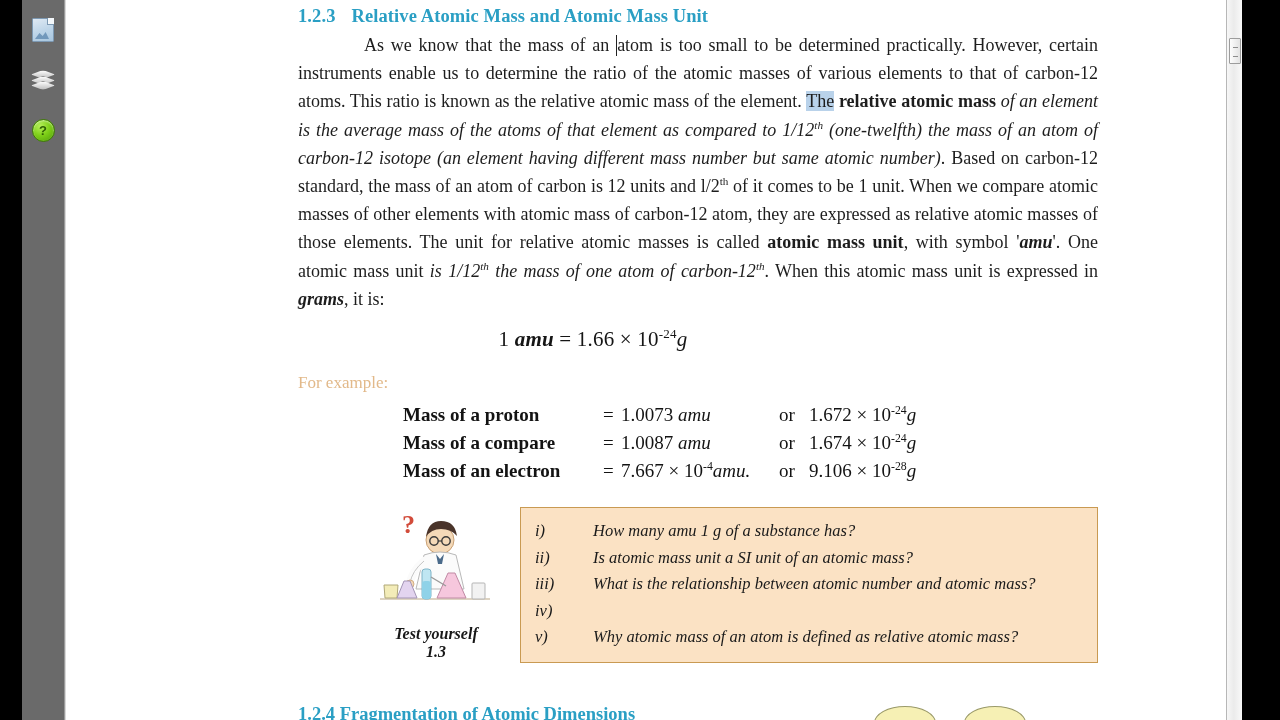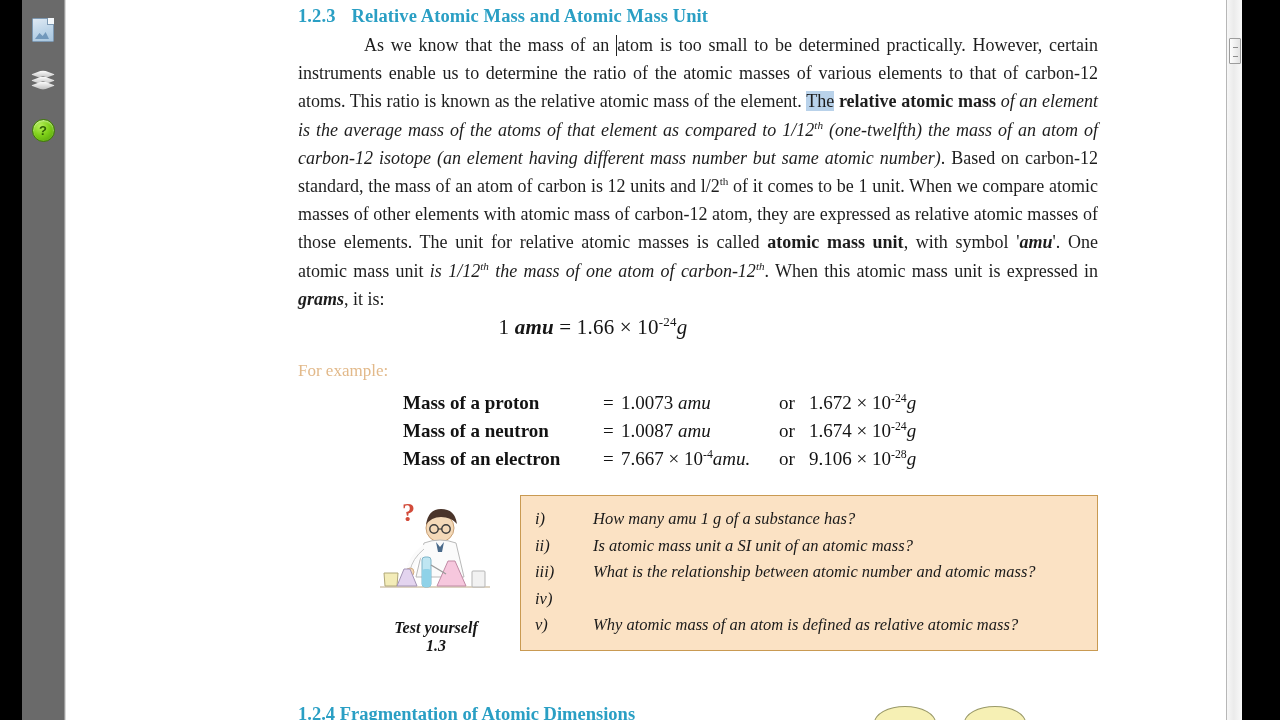--- a/index.html
+++ b/index.html
@@ -103,21 +103,21 @@
   
   .caret {
     display:inline-block; width:1px; height:21px;
     background:#222; vertical-align:-4px; margin:0 0 0 0;
     position:relative; top:1px;
   }
 
   
   .formula {
     text-align:center; font-size:21px; color:#151515;
-    margin:2px 0 0 0; letter-spacing:.2px;
+    margin:14px 0 0 0; letter-spacing:.2px;
     padding-right:210px;
   }
   .formula .bi { font-weight:bold; font-style:italic; }
 
   
   .for-example {
     font-size:17px; color:#e2b98a; margin:21px 0 8px 0;
     font-family:"Liberation Serif", serif;
   }
 
@@ -132,21 +132,21 @@
 
   
   .test-block {
     display:flex; align-items:flex-start;
     margin:22px 0 0 78px; gap:24px;
   }
   .ty-illustration { width:120px; flex:0 0 120px; text-align:center; position:relative; }
   .ty-art { width:118px; height:110px; position:relative; }
   .ty-caption {
     font-style:italic; font-weight:bold; font-size:16px;
-    color:#171717; line-height:18px; margin-top:14px;
+    color:#171717; line-height:18px; margin-top:8px;
   }
 
   .questions-box {
     flex:1 1 auto;
     background:#fbe2c4;
     border:1px solid #c99a52;
     padding:10px 14px 11px 14px;
     max-width:580px;
   }
   .q-row { display:flex; font-style:italic; font-size:16.5px; color:#1a1a1a; line-height:26.5px; }
@@ -241,21 +241,21 @@
 
           <div class="mass-row">
             <span class="mass-label">Mass of a proton</span>
             <span class="mass-eq">=</span>
             <span class="mass-val"><span>1.0073 </span><span class="i">amu</span></span>
             <span class="mass-or">or</span>
             <span class="mass-alt"><span>1.672 × 10</span><sup>-24</sup><span class="i">g</span></span>
           </div>
 
           <div class="mass-row">
-            <span class="mass-label">Mass of a neutron</span>
+            <span class="mass-label">Mass of a compare</span>
             <span class="mass-eq">=</span>
             <span class="mass-val"><span>1.0087 </span><span class="i">amu</span></span>
             <span class="mass-or">or</span>
             <span class="mass-alt"><span>1.674 × 10</span><sup>-24</sup><span class="i">g</span></span>
           </div>
 
           <div class="mass-row">
             <span class="mass-label">Mass of an electron</span>
             <span class="mass-eq">=</span>
             <span class="mass-val"><span>7.667 × 10</span><sup>-4</sup><span class="i">amu.</span></span>

